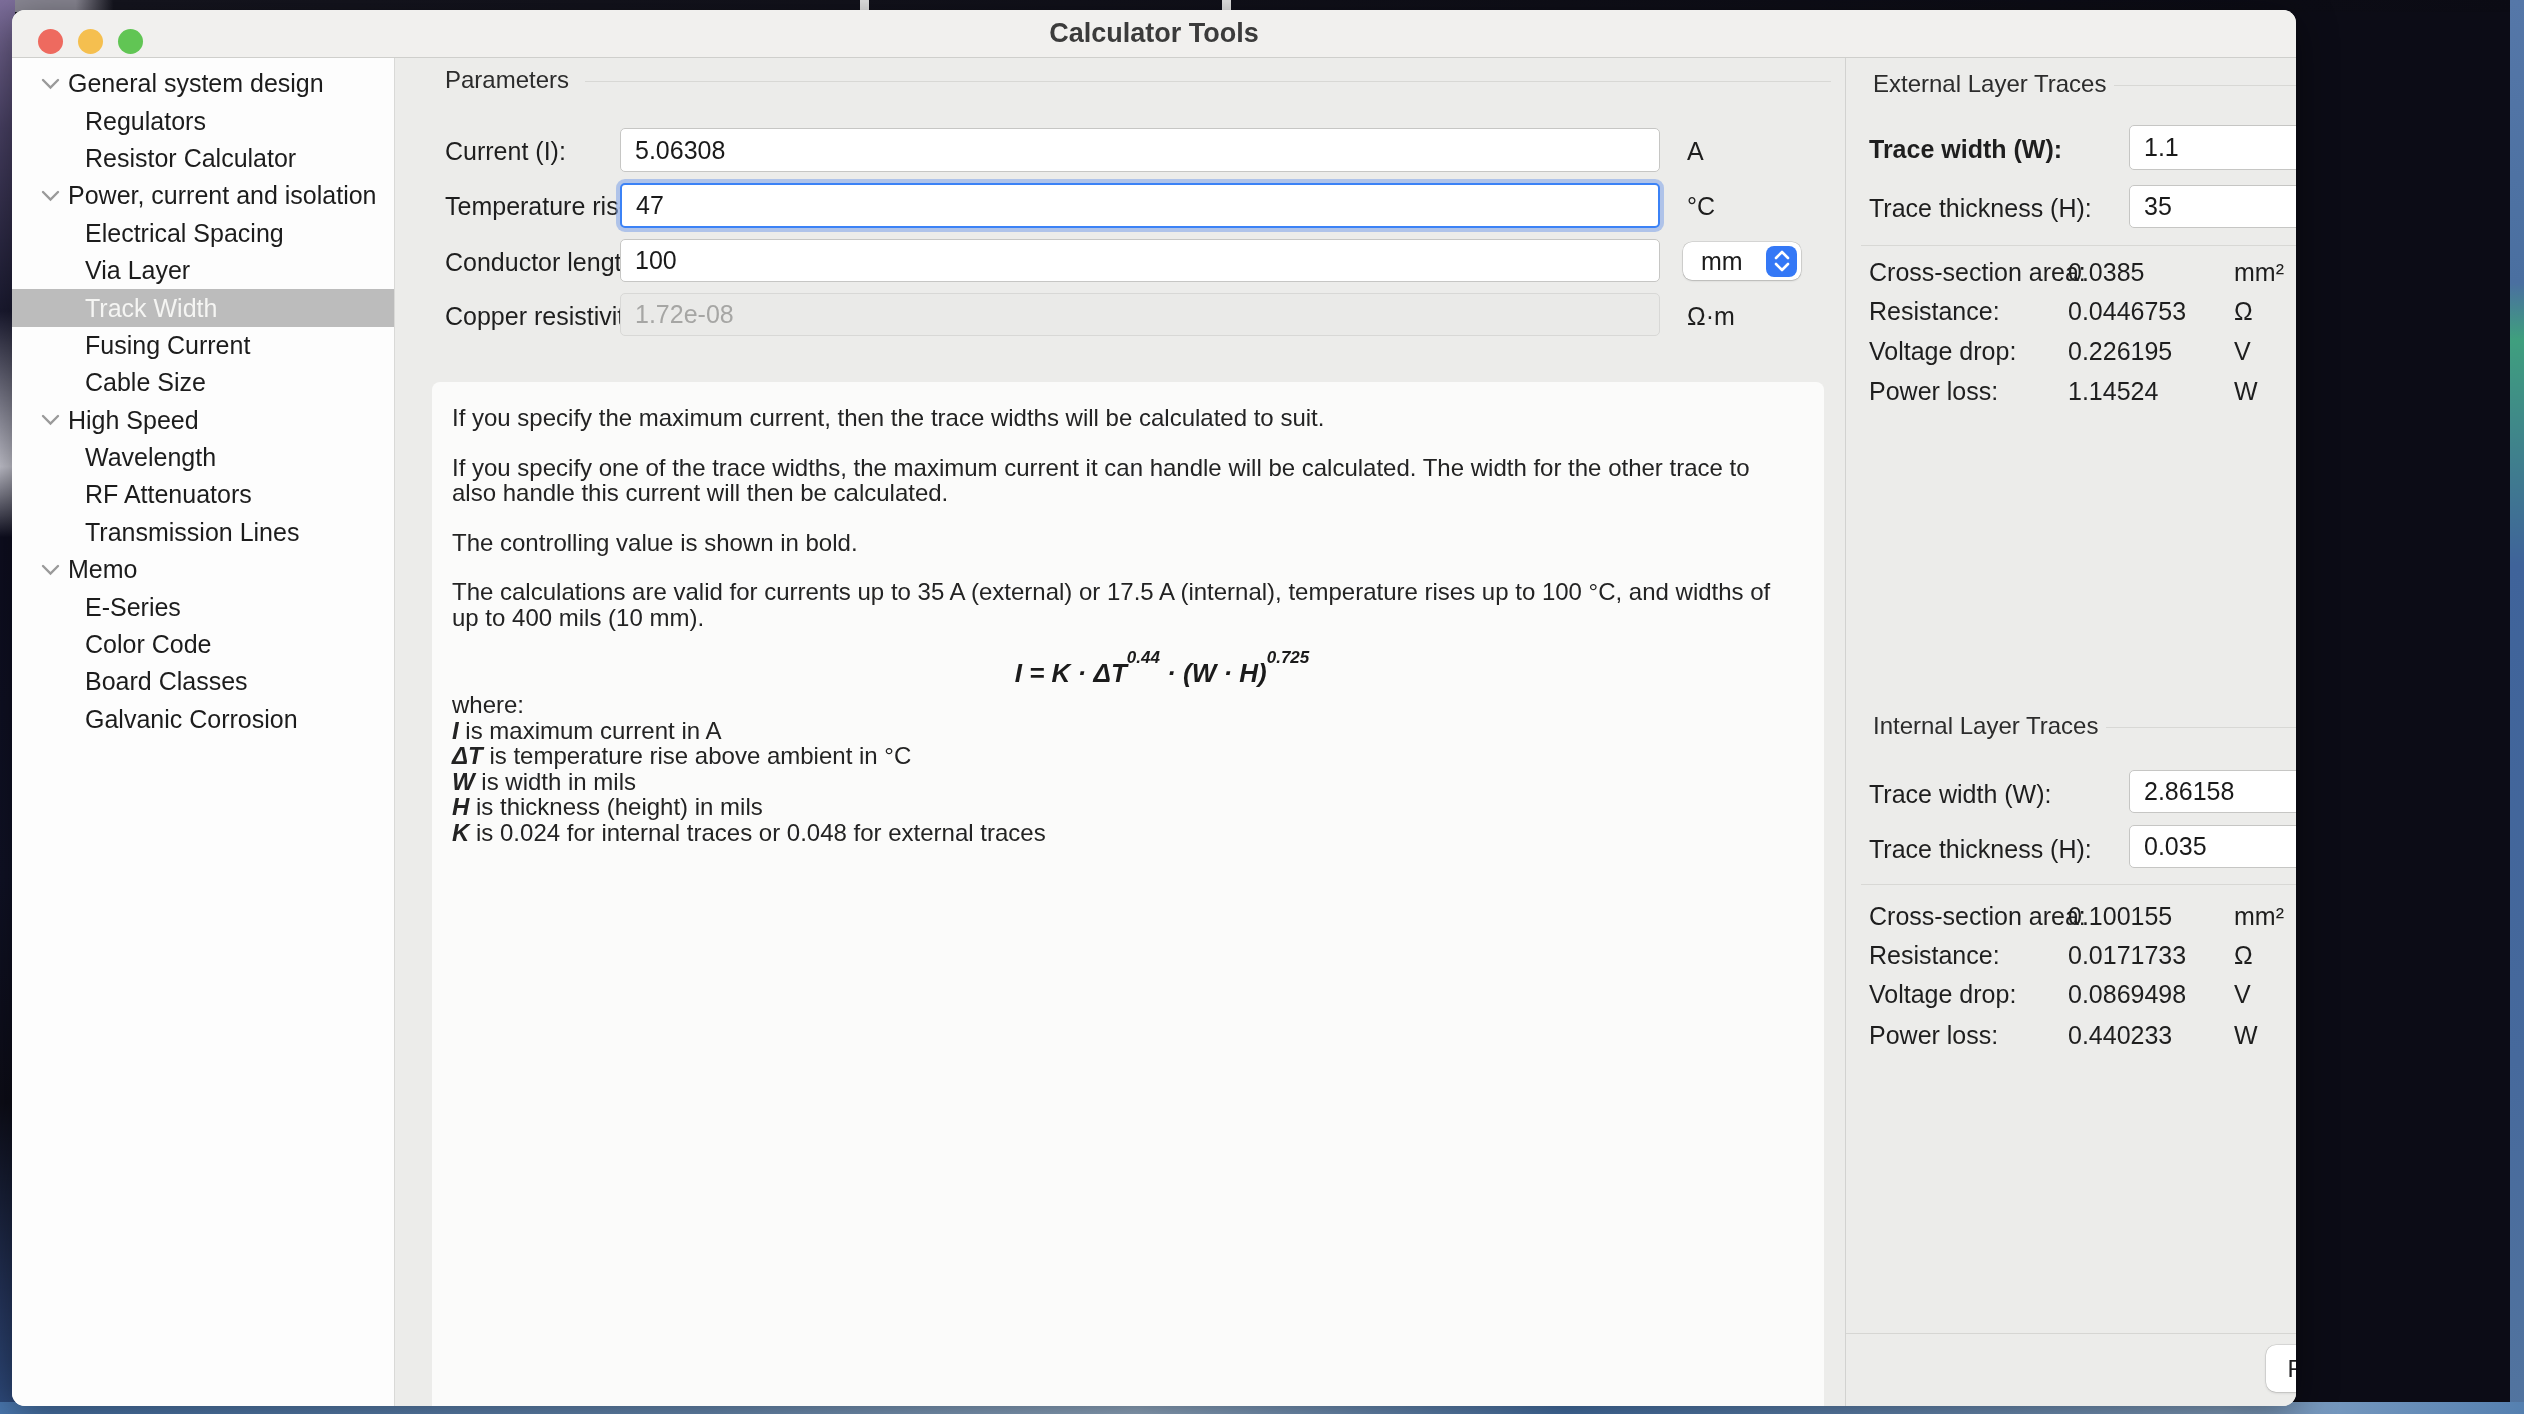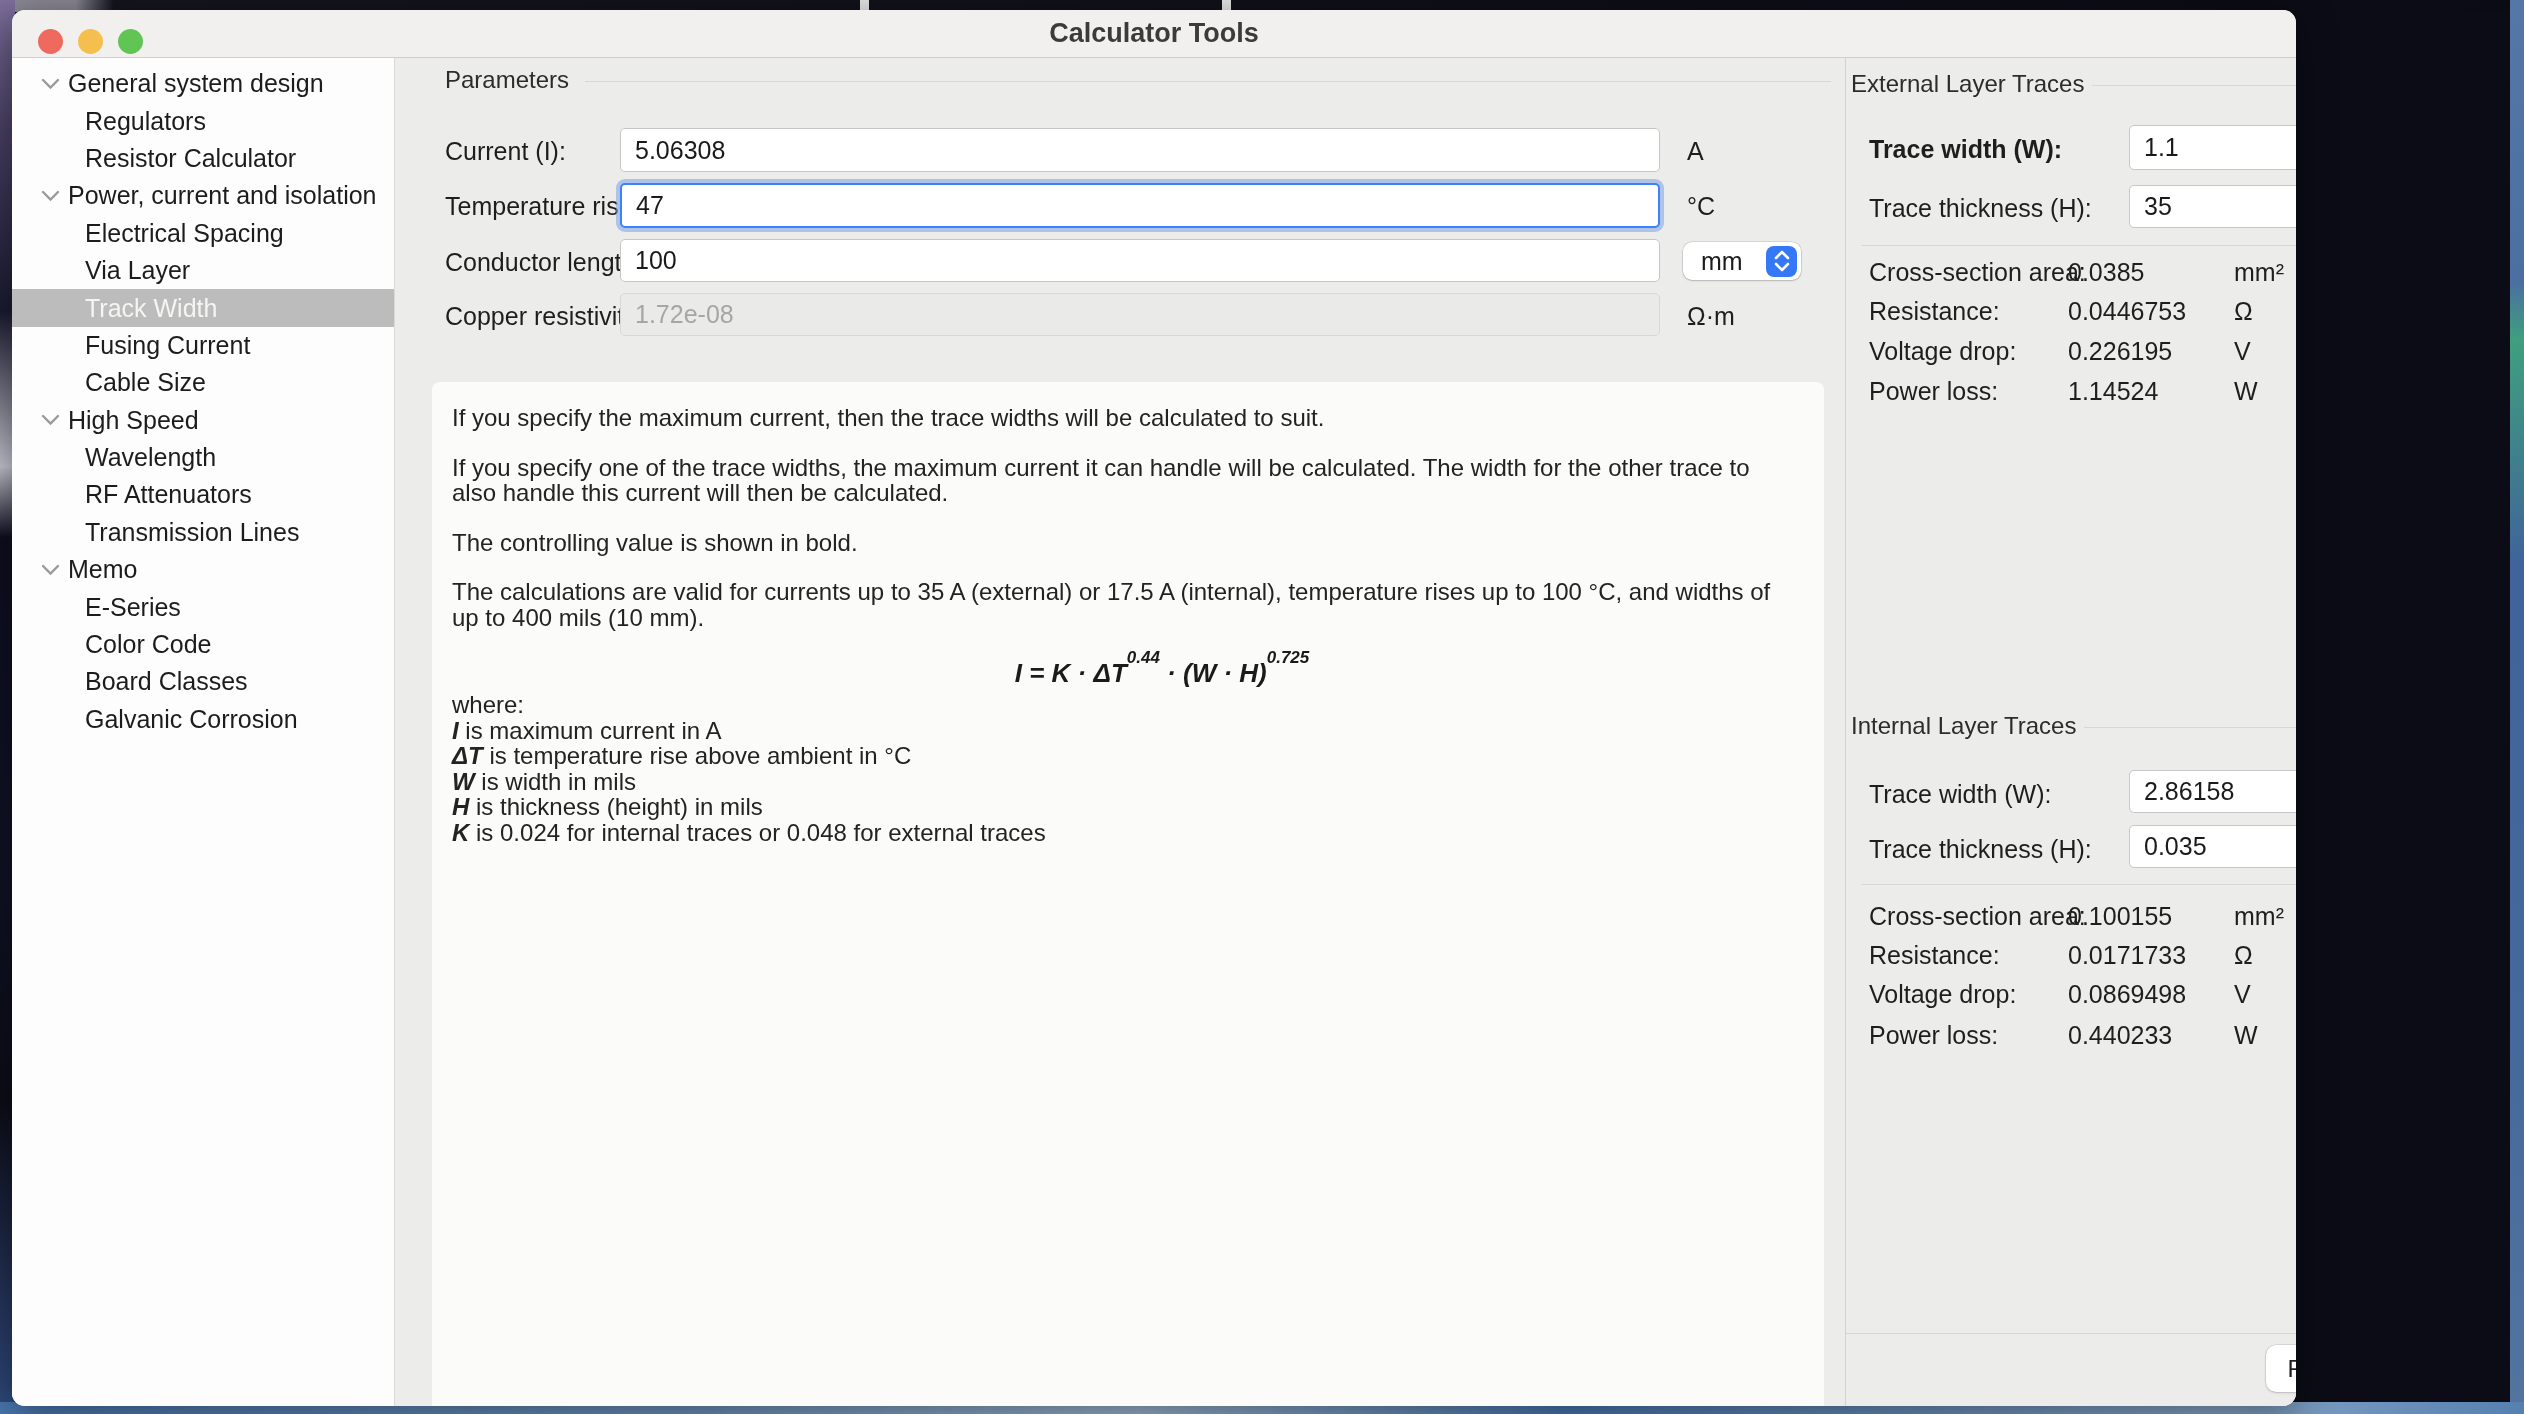--- a/index.html
+++ b/index.html
@@ -65,21 +65,21 @@
   .desc { width:1330px; font-size:24px; line-height:25.5px; color:#232323; }
   .desc p { margin:0 0 24px 0; }
   .formula { text-align:center; padding-left:90px; margin:4px 0 6px 0;
     font-size:26px; font-weight:bold; font-style:italic; color:#1b1b1b; height:32px; }
   .formula sup { font-size:17px; position:relative; top:-9px; }
   .where-line .sym { font-weight:bold; font-style:italic; }
 
   
   .rpanel { position:absolute; left:1833px; top:48px; width:667px; height:1348px;
     background:#ececea; border-left:1px solid #d2d2d0; }
-  .rpanel .group-head { left:5px; right:22px;gap:8px; }
+  .rpanel .group-head { left:27px; right:22px;gap:8px; }
   .r-sep { position:absolute; left:15px; width:630px; height:1px; background:#d8d8d5; }
   .res-label { position:absolute; left:23px; font-size:25px; color:#1e1e1e; }
   .res-value { position:absolute; left:222px; font-size:25px; color:#1e1e1e; }
   .res-unit  { position:absolute; left:388px; font-size:25px; color:#1e1e1e; }
   .bold { font-weight:bold; }
 
   .footer-sep { position:absolute; left:0px; top:1275px; width:667px; height:1px; background:#d6d6d3; }
   .reset-btn { position:absolute; left:420px; top:1287px; width:227px; height:47px;
     background:#ffffff; border:none; border-radius:10px; font-family:inherit;
     font-size:24px; color:#1d1d1f; cursor:default;

